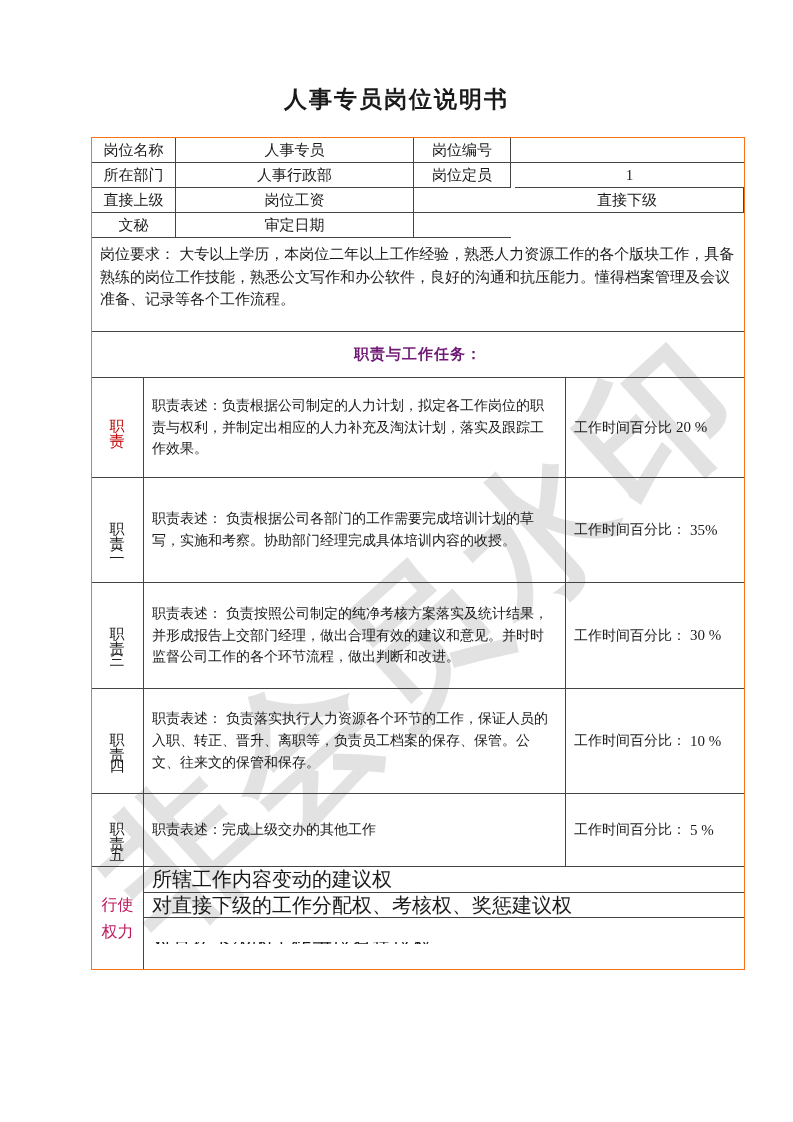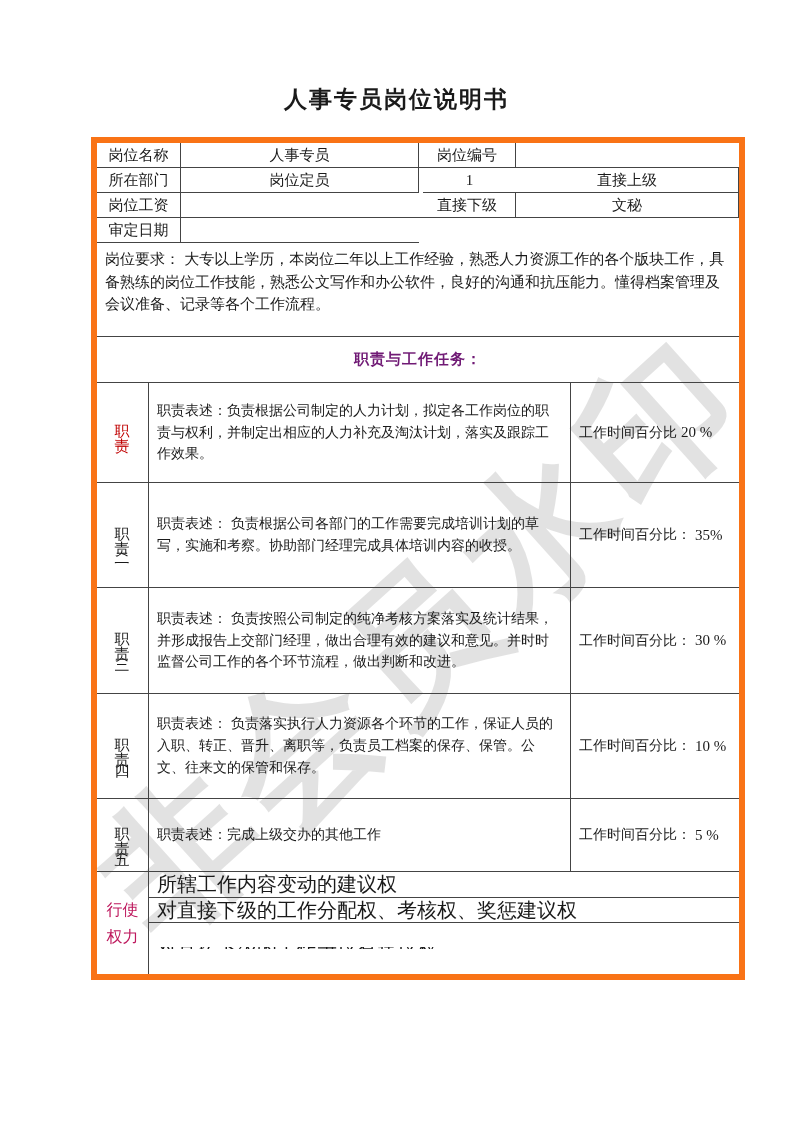--- a/index.html
+++ b/index.html
@@ -17,21 +17,21 @@
   }
   .watermark {
     position:absolute; left:-15px; top:548px; z-index:1;
     font-size:150px; font-weight:bold; white-space:nowrap;
     letter-spacing:10px; color:#000; opacity:0.11;
     transform:rotate(-42deg); transform-origin:395px 75px;
     pointer-events:none;
   }
   .doc-table {
     position:absolute; left:68px; top:137px; width:654px;
-    border:6px solid #f97316; z-index:2; background:transparent;
+    border:1px solid #f97316; z-index:2; background:transparent;
   }
   .cell {
     border-right:1px solid #444; border-bottom:1px solid #444;
     display:flex; align-items:center; overflow:hidden;
   }
   .no-r { border-right:none; }
   .no-b { border-bottom:none;margin-top:24px; }
   .c { justify-content:center; text-align:center; }
   .grid-info { display:grid; grid-template-columns:84px 238px 97px 1fr; grid-auto-rows:25px; font-size:15px; }
   .req-cell {
@@ -80,20 +80,21 @@
 
   <div class="doc-table">
 
     <div class="grid-info">
       <div class="cell c">岗位名称</div>
       <div class="cell c">人事专员</div>
       <div class="cell c">岗位编号</div>
       <div class="cell c no-r"></div>
 
       <div class="cell c">所在部门</div>
+      <div class="cell c">人事行政部</div>
       <div class="cell c">岗位定员</div>
       <div class="cell c no-r num">1</div>
 
       <div class="cell c">直接上级</div>
       <div class="cell c">岗位工资</div>
       <div class="cell c no-r"></div>
 
       <div class="cell c">直接下级</div>
       <div class="cell c">文秘</div>
       <div class="cell c">审定日期</div>

